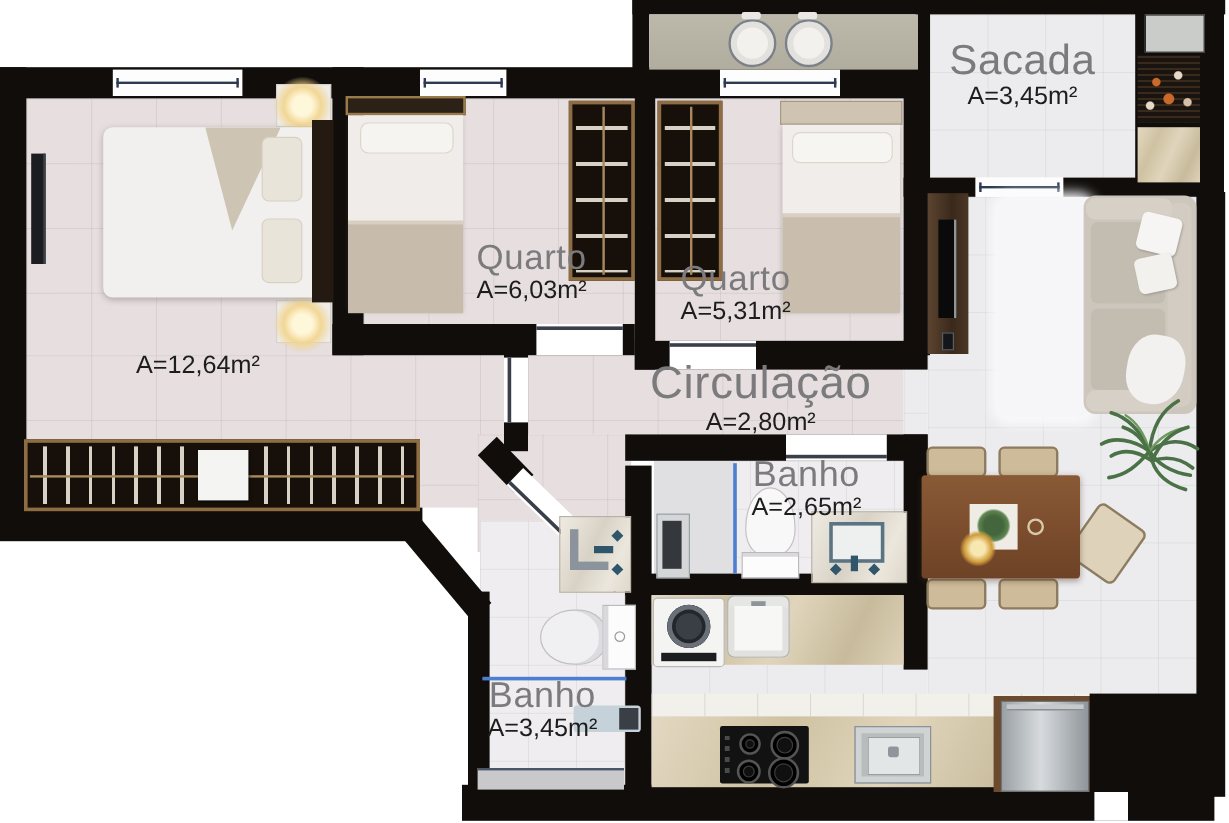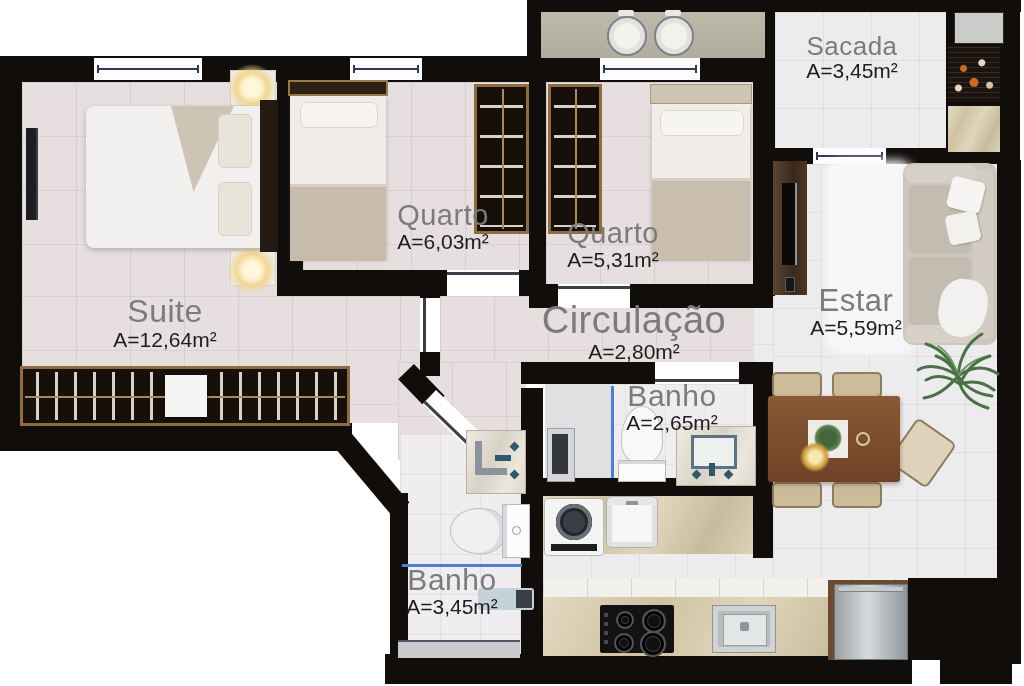--- a/index.html
+++ b/index.html
@@ -280,43 +280,38 @@
     <div class="abs" style="left:10px;top:8px;width:42px;height:30px;background:#e3e6e6;border:1px solid #9aa0a2;"></div>
     <div class="abs" style="left:27px;top:16px;width:9px;height:9px;background:#8f959a;border-radius:2px;"></div>
   </div>
   <div class="abs" style="left:828px;top:580px;width:84px;height:80px;background:#6b4a2e;"></div>
   <div class="abs" style="left:834px;top:584px;width:72px;height:74px;background:linear-gradient(90deg,#9aa0a4,#d7dbde 45%,#8f959a);border:1px solid #6e7376;">
     <div class="abs" style="left:4px;top:2px;width:64px;height:4px;background:#c6cacd;border-bottom:1px solid #7c8184;"></div>
   </div>
   <div class="wall" style="left:908px;top:578px;width:92px;height:82px;"></div>
 
   <div class="room-label" style="left:852px;top:32px;">
-    <div class="rname" style="font-size:26px;">Sacada</div>
+    <div class="rname" style="font-size:35px;">Sacada</div>
     <div class="rarea">A=3,45m²</div>
   </div>
   <div class="room-label" style="left:443px;top:200px;">
     <div class="rname" style="font-size:29px;">Quarto</div>
     <div class="rarea">A=6,03m²</div>
   </div>
   <div class="room-label" style="left:613px;top:218px;">
     <div class="rname" style="font-size:29px;">Quarto</div>
     <div class="rarea">A=5,31m²</div>
   </div>
   <div class="room-label" style="left:165px;top:294px;">
-    <div class="rname" style="font-size:32px;">Suite</div>
     <div class="rarea">A=12,64m²</div>
   </div>
   <div class="room-label" style="left:634px;top:300px;">
     <div class="rname" style="font-size:38px;">Circulação</div>
     <div class="rarea">A=2,80m²</div>
   </div>
-  <div class="room-label" style="left:856px;top:284px;">
-    <div class="rname" style="font-size:31px;">Estar</div>
-    <div class="rarea">A=5,59m²</div>
-  </div>
   <div class="room-label" style="left:672px;top:380px;">
     <div class="rname" style="font-size:30px;">Banho</div>
     <div class="rarea">A=2,65m²</div>
   </div>
   <div class="room-label" style="left:452px;top:564px;">
     <div class="rname" style="font-size:30px;">Banho</div>
     <div class="rarea">A=3,45m²</div>
   </div>
   <div class="room-label" style="left:872px;top:534px;">
   </div>

